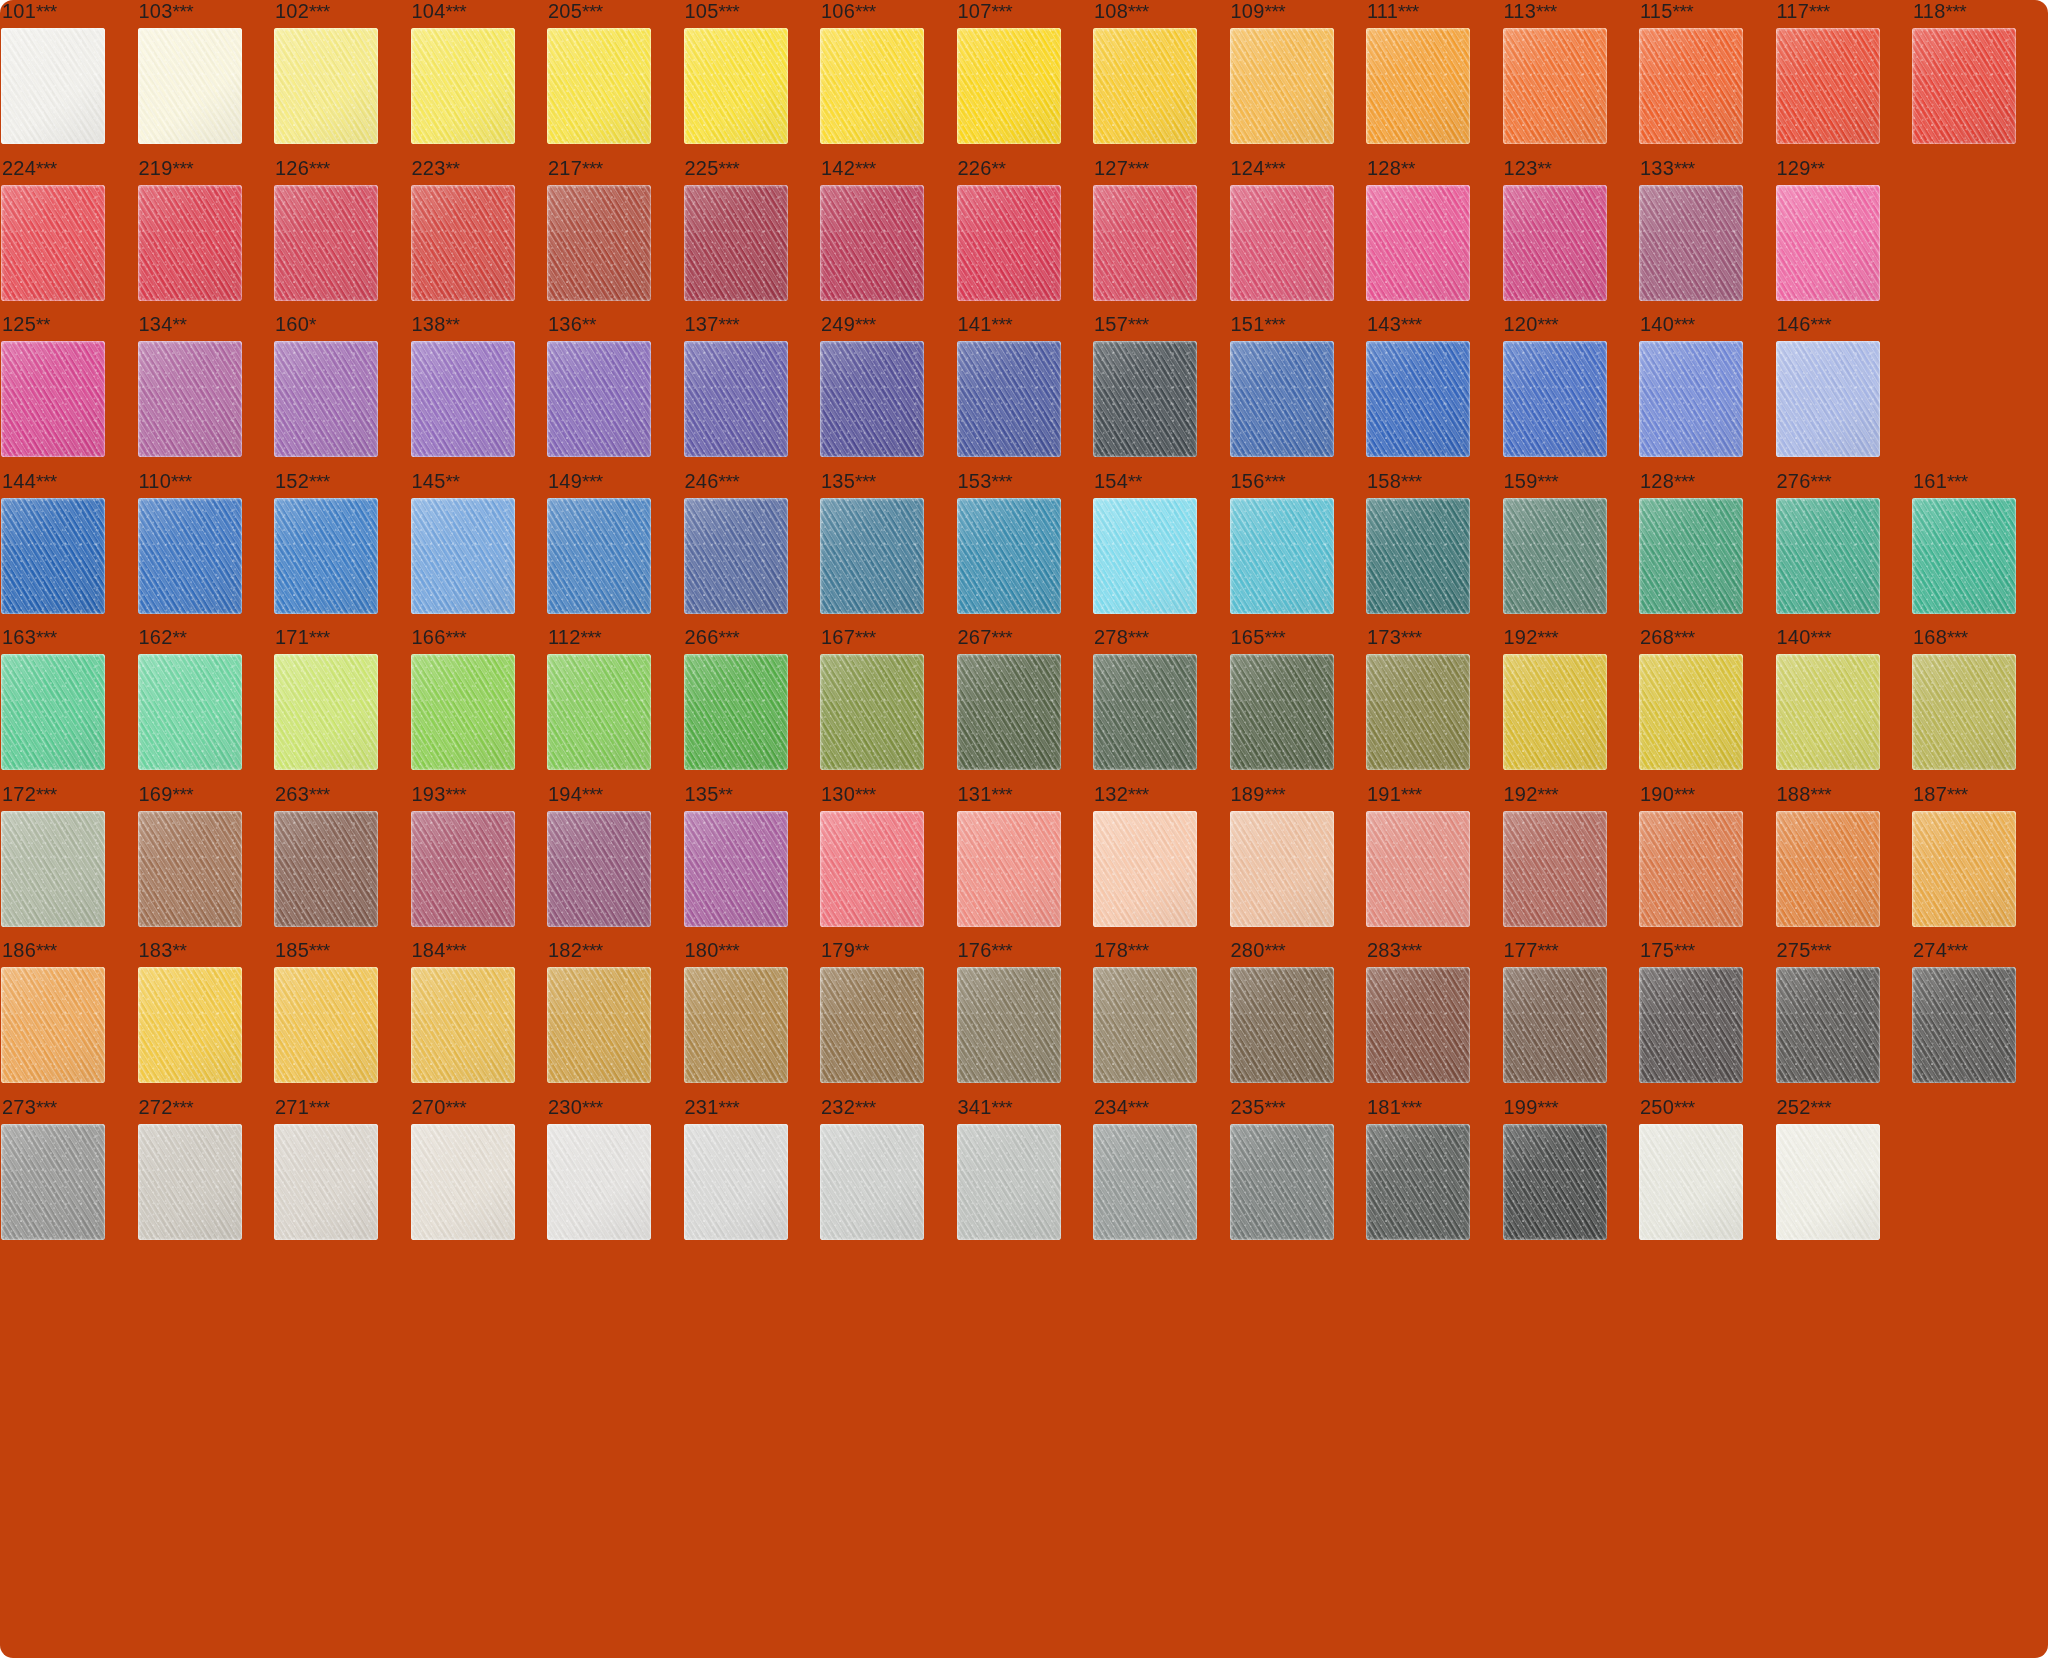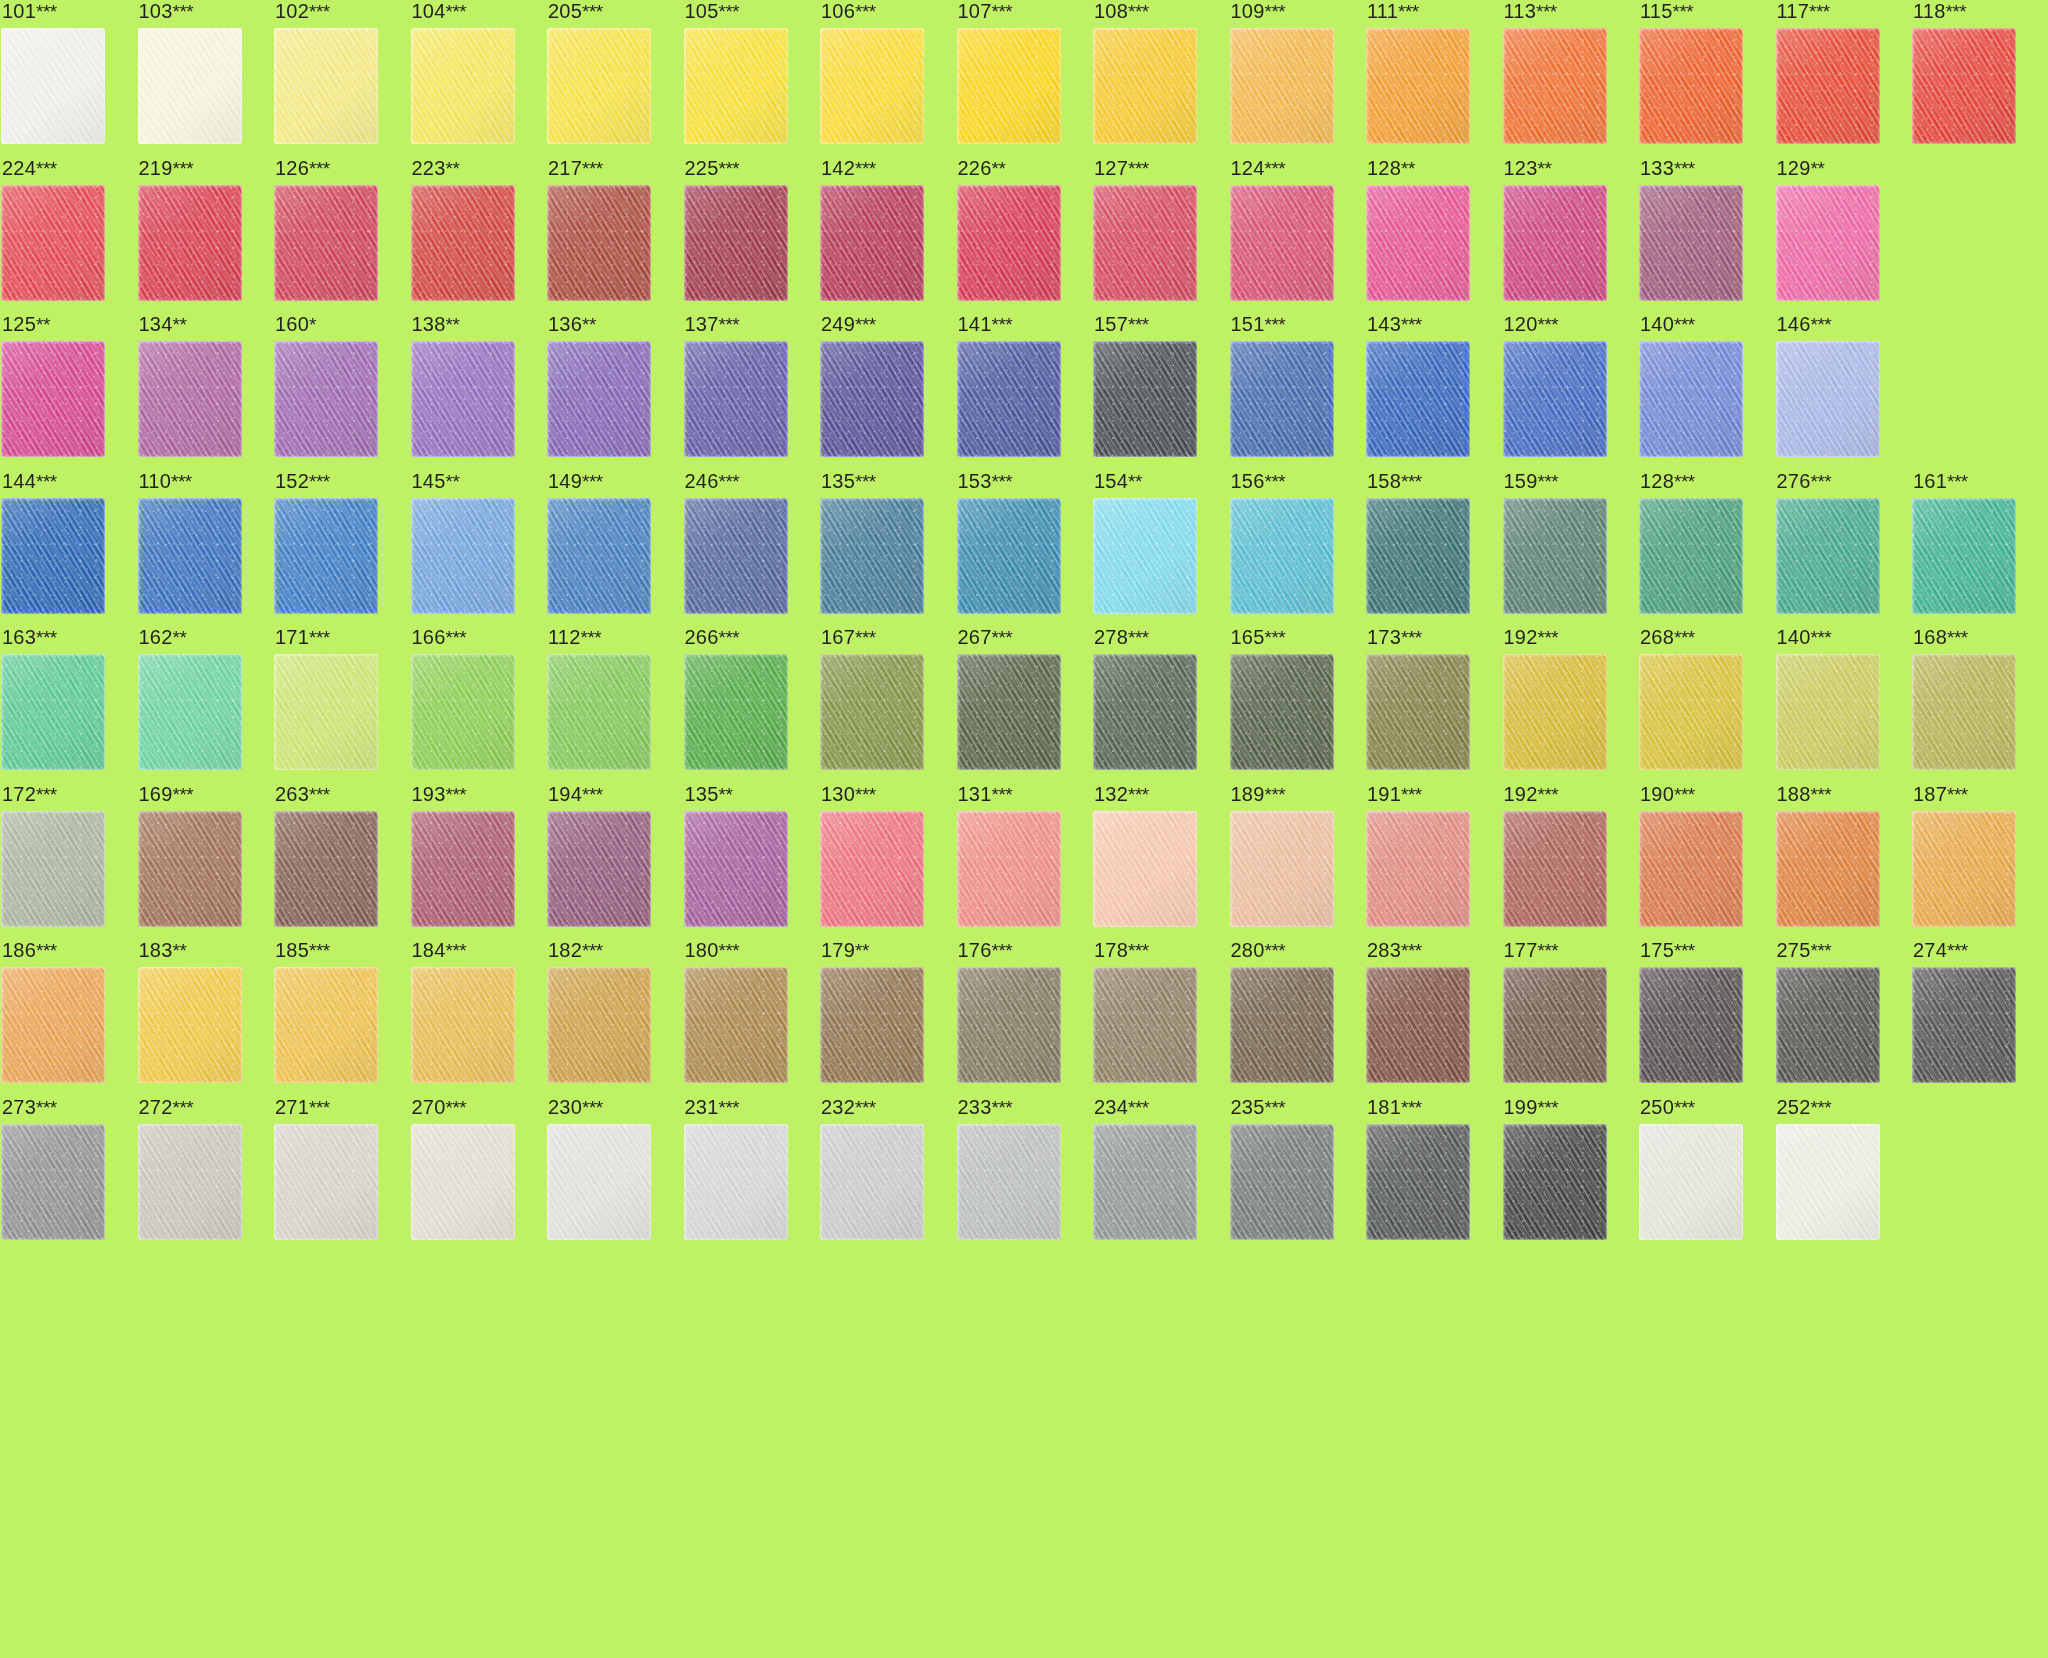--- a/index.html
+++ b/index.html
@@ -106,21 +106,21 @@
       inset 0 0 0 0.8px rgba(255,255,255,0.30),
       inset 1.5px 1.5px 2.5px rgba(255,255,255,0.35),
       inset -1.5px -1.5px 2.0px rgba(255,255,255,0.18);
     pointer-events:none;
     border-radius:3px;
   }
 </style>
 </head>
 <body>
 
-<div id="chart" style="background: #bef264;">
+<div id="chart" style="background: #c2410c; border-radius: 13px;">
     <div class="row">
       <div class="cell">
         <span class="label"><span>101</span><span class="stars">***</span></span>
         <div class="swatch">
           <div class="base" style="background: rgb(242, 241, 236);"></div>
           <div class="tex"></div>
           <div class="grain"></div>
           <div class="shade"></div>
           <div class="edge"></div>
         </div>
@@ -1223,21 +1223,21 @@
         <span class="label"><span>232</span><span class="stars">***</span></span>
         <div class="swatch">
           <div class="base" style="background: rgb(201, 203, 200);"></div>
           <div class="tex"></div>
           <div class="grain"></div>
           <div class="shade"></div>
           <div class="edge"></div>
         </div>
       </div>
       <div class="cell">
-        <span class="label"><span>233</span><span class="stars">***</span></span>
+        <span class="label"><span>341</span><span class="stars">***</span></span>
         <div class="swatch">
           <div class="base" style="background: rgb(185, 189, 185);"></div>
           <div class="tex"></div>
           <div class="grain"></div>
           <div class="shade"></div>
           <div class="edge"></div>
         </div>
       </div>
       <div class="cell">
         <span class="label"><span>234</span><span class="stars">***</span></span>

